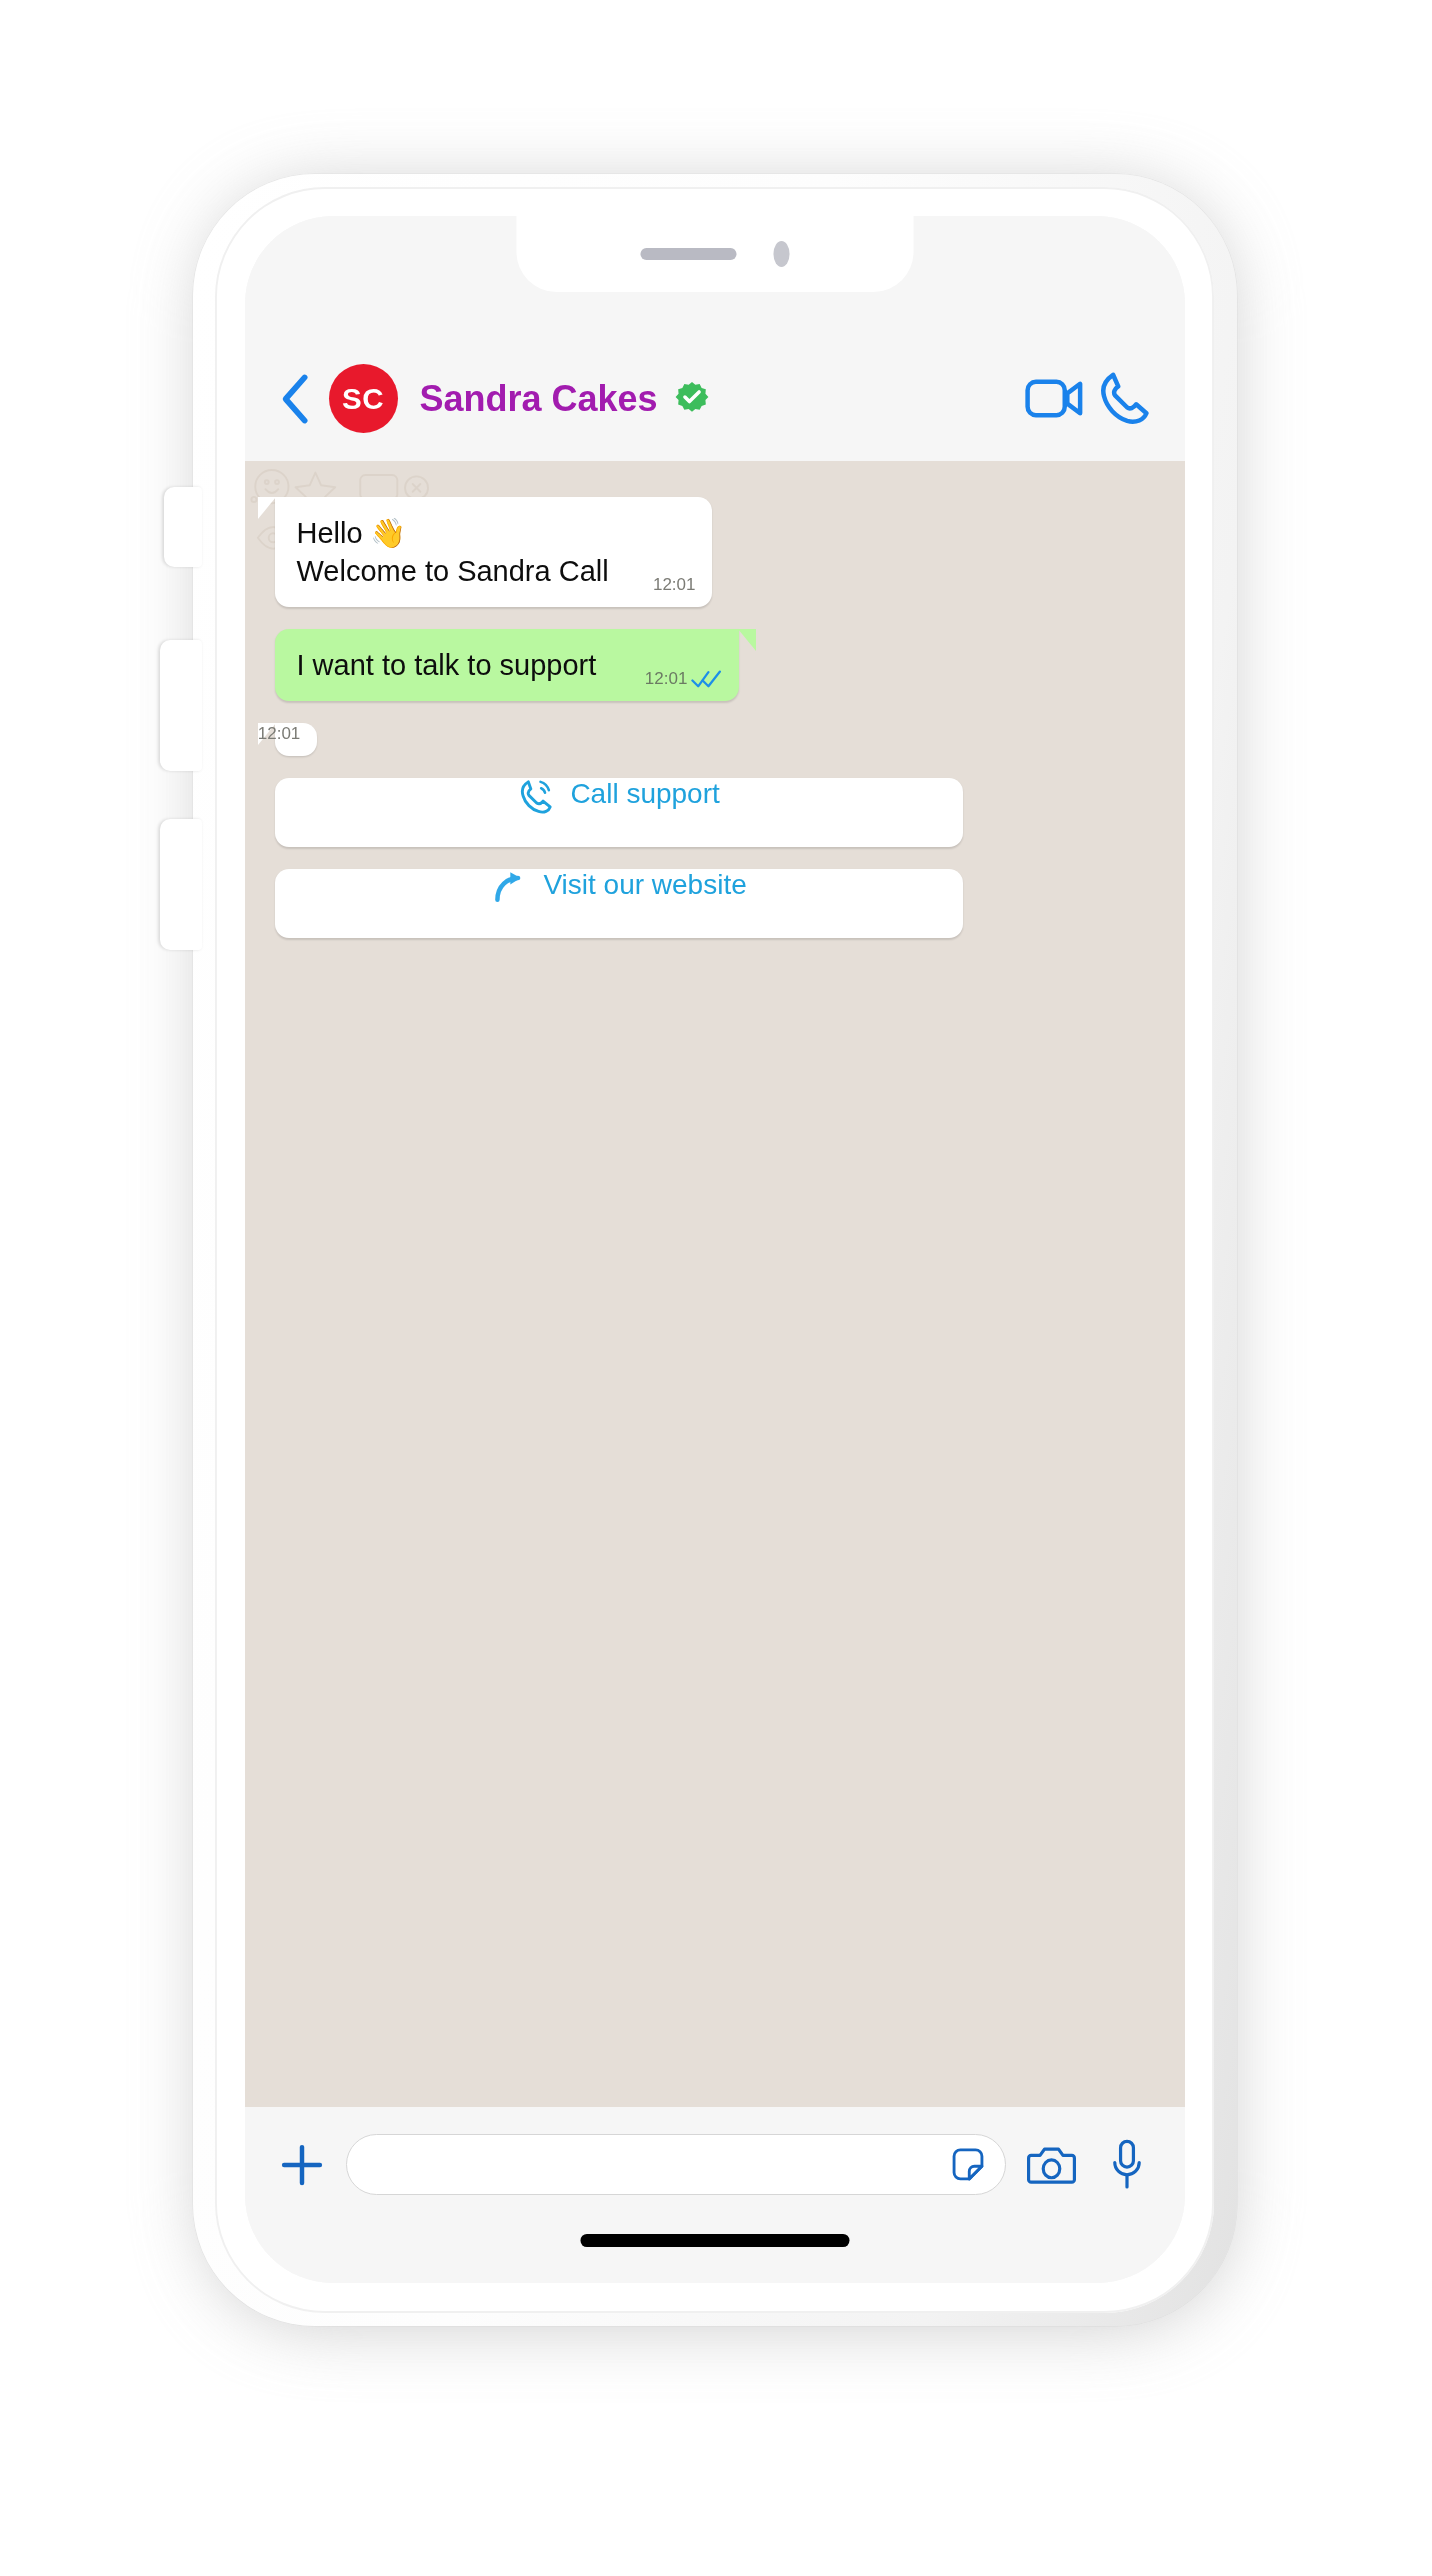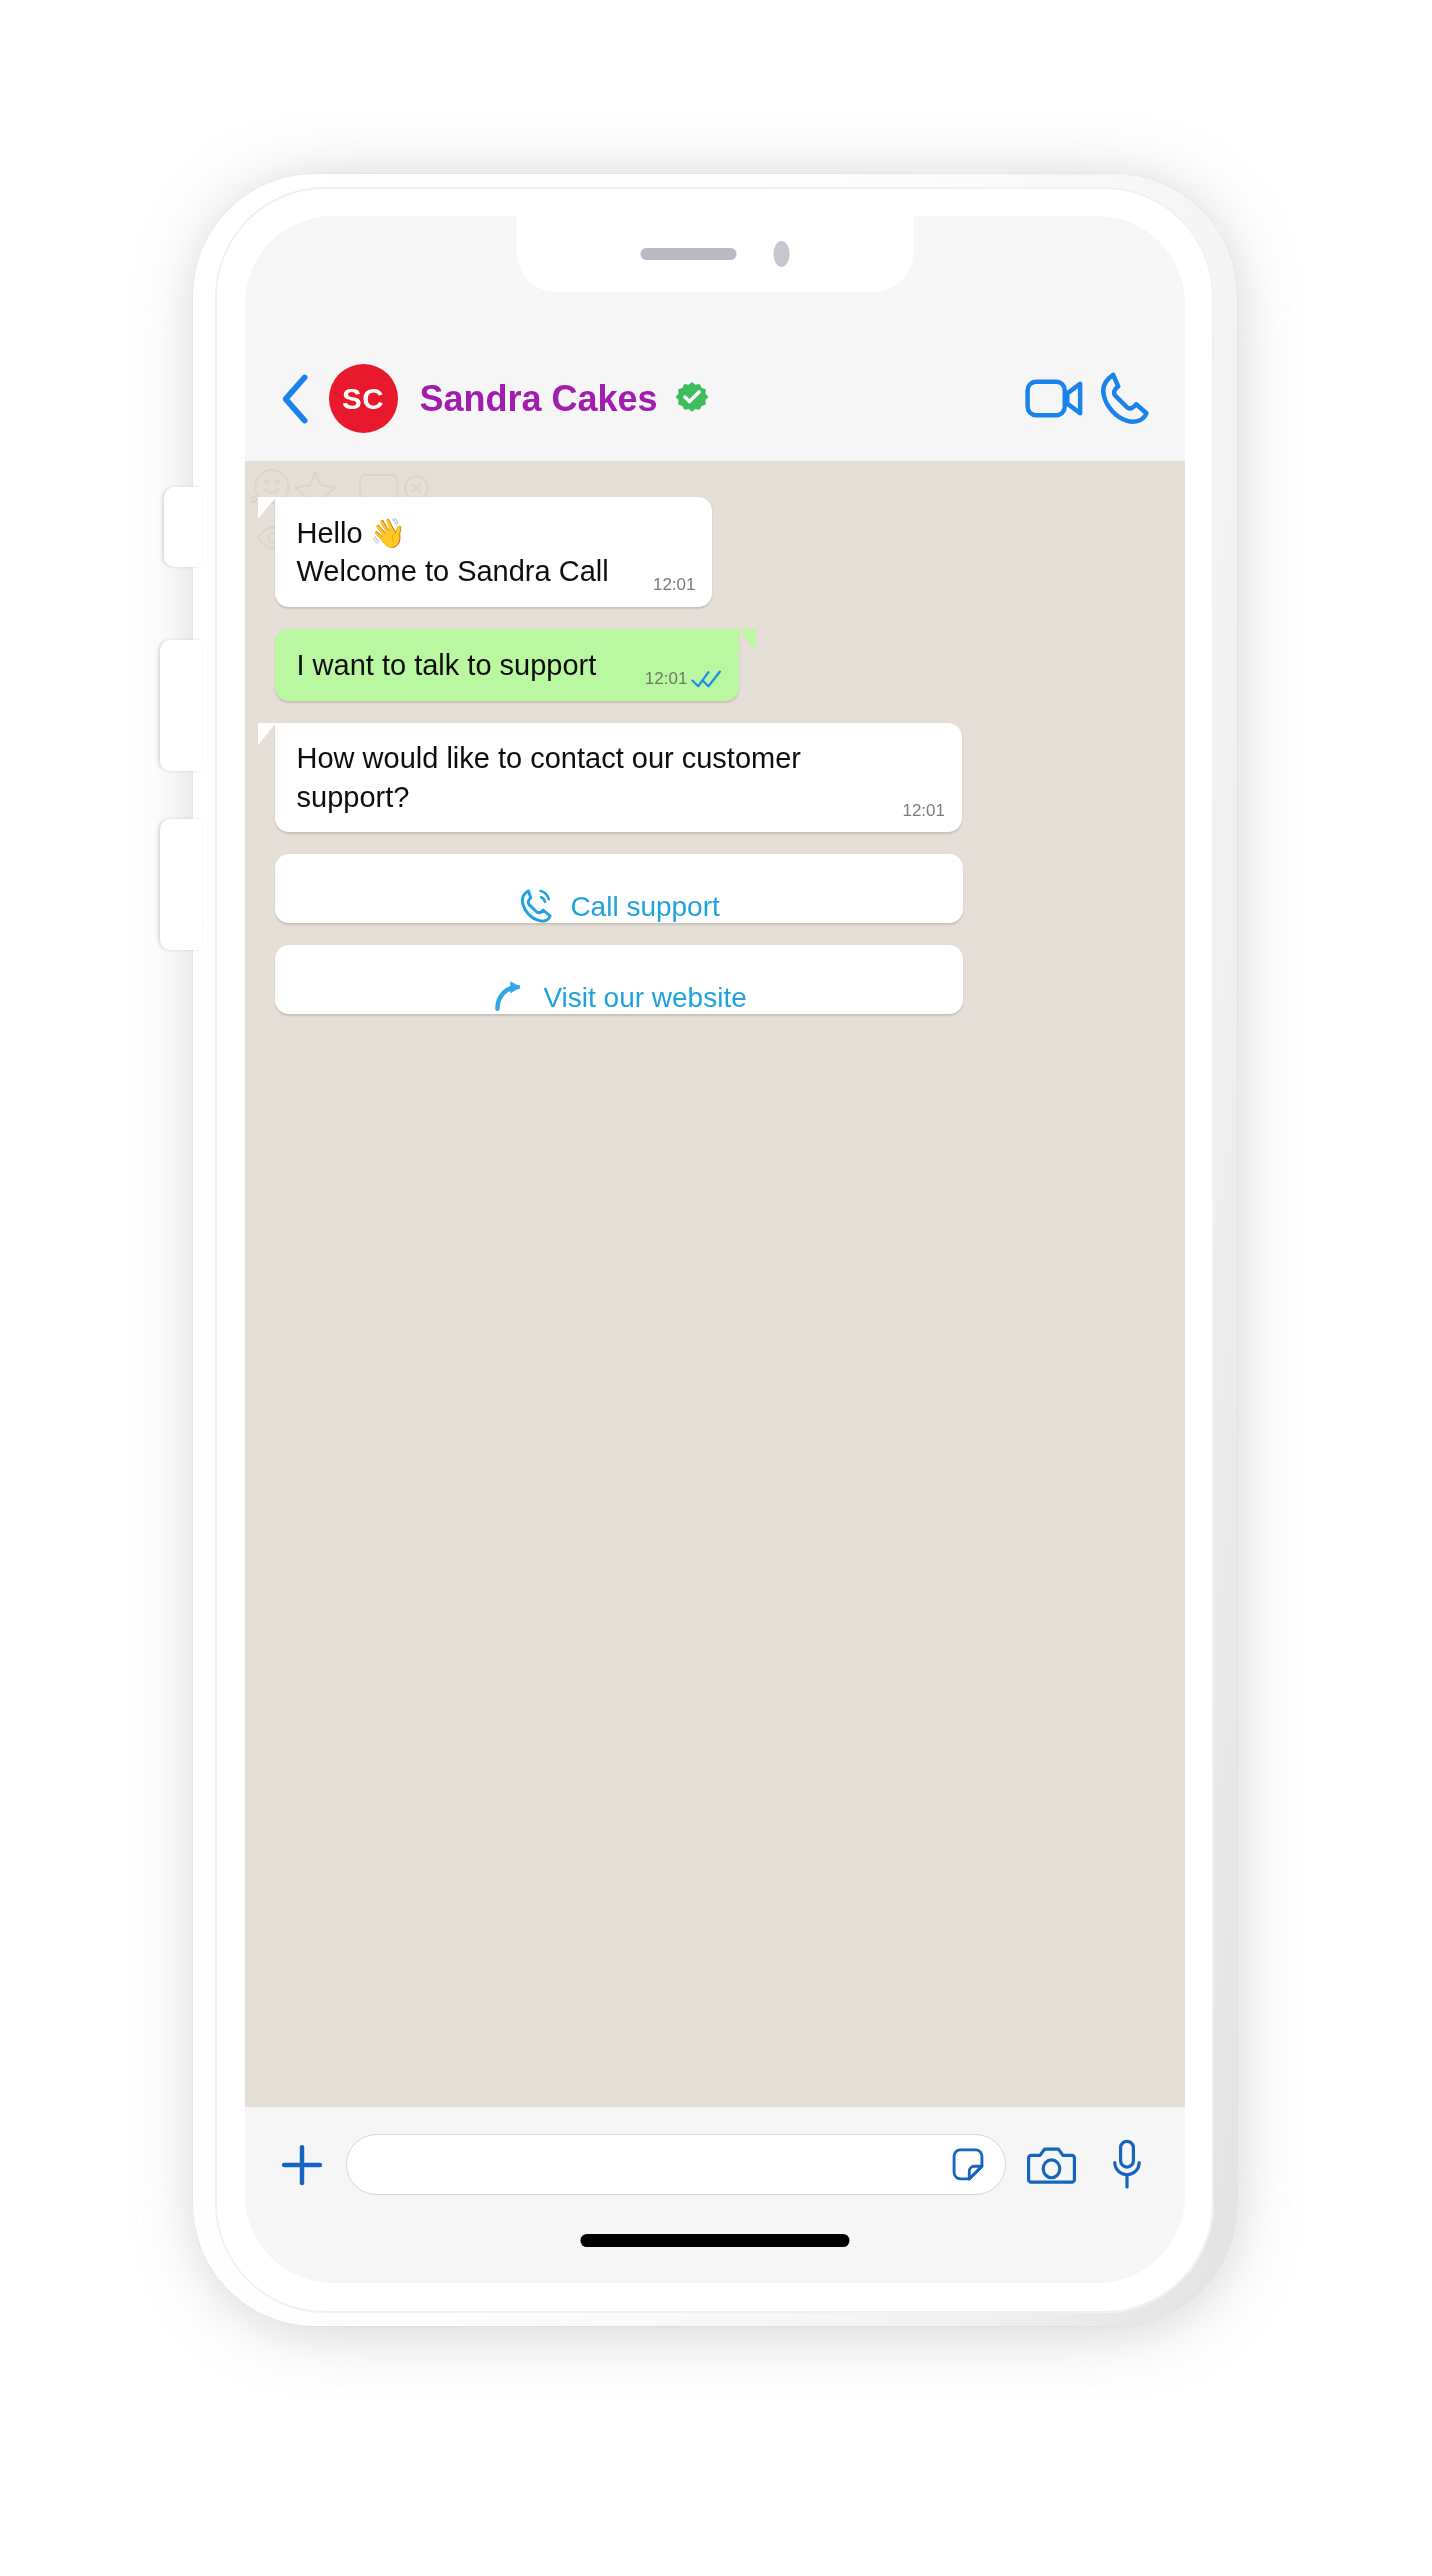--- a/index.html
+++ b/index.html
@@ -234,21 +234,21 @@
   }
   .bubble.out .meta { color: #6b7a63; }
 
   
   .qr-btn {
     width: calc(78% + 1.3px);
     background: #ffffff;
     border-radius: 14px;
     height: 69px;
     display: flex;
-    align-items: flex-end;
+    align-items: flex-start;
     justify-content: center;
     gap: 16.7px;
     color: #1fa2dd;
     font-size: 28px;
     box-shadow: 0 1.3px 1.9px rgba(0,0,0,.13);
     margin-bottom: 22px;
     cursor: pointer;
   }
 
   
@@ -421,21 +421,20 @@
               <svg width="31" height="20.5" viewBox="0 0 48 32">
                 <polyline points="2,18 11,27 27,5" fill="none" stroke="#1D8FE8" stroke-width="3.5" stroke-linecap="round" stroke-linejoin="round"></polyline>
                 <polyline points="18,18 27,27 45,4" fill="none" stroke="#1D8FE8" stroke-width="3.5" stroke-linecap="round" stroke-linejoin="round"></polyline>
               </svg>
             </span>
           </div>
         </div>
 
         <div class="row in">
           <div class="bubble in">
-            <span class="bubble-text">How would like to contact our customer support?</span>
             <span class="meta">
               <span>12:01</span>
             </span>
           </div>
         </div>
 
         <div class="qr-btn">
           <svg width="36" height="36" viewBox="0 0 56 56">
             <path d="M16 6 C8 11 5 19 8 28 C11 39 21 49 32 52 C41 55 48 51 50 45 L39 36 C36 40 32 41 29 39 L17 27 C15 24 16 20 20 17 Z" fill="none" stroke="#1FA2DD" stroke-width="4.5" stroke-linejoin="round" stroke-linecap="round"></path>
             <path d="M35 6 q10 3 13 13" fill="none" stroke="#1FA2DD" stroke-width="4" stroke-linecap="round"></path>

